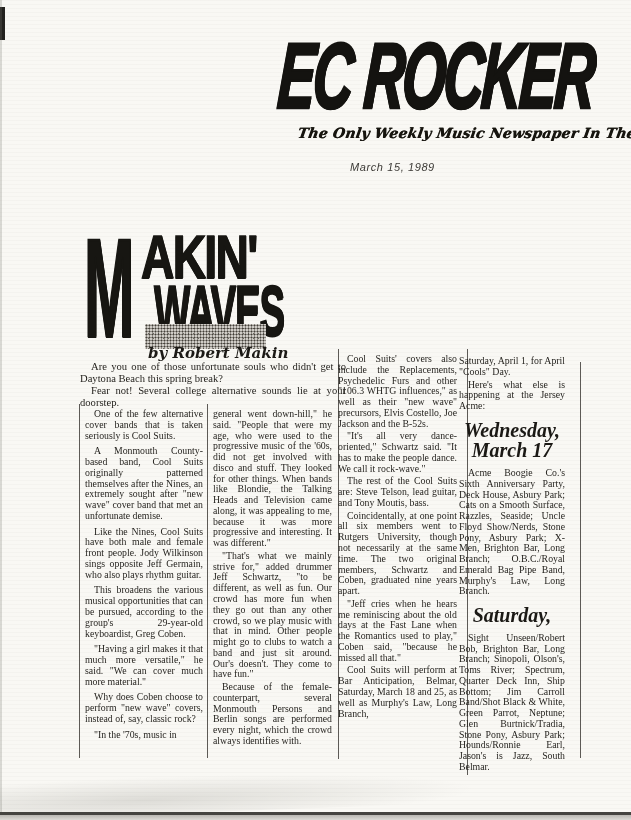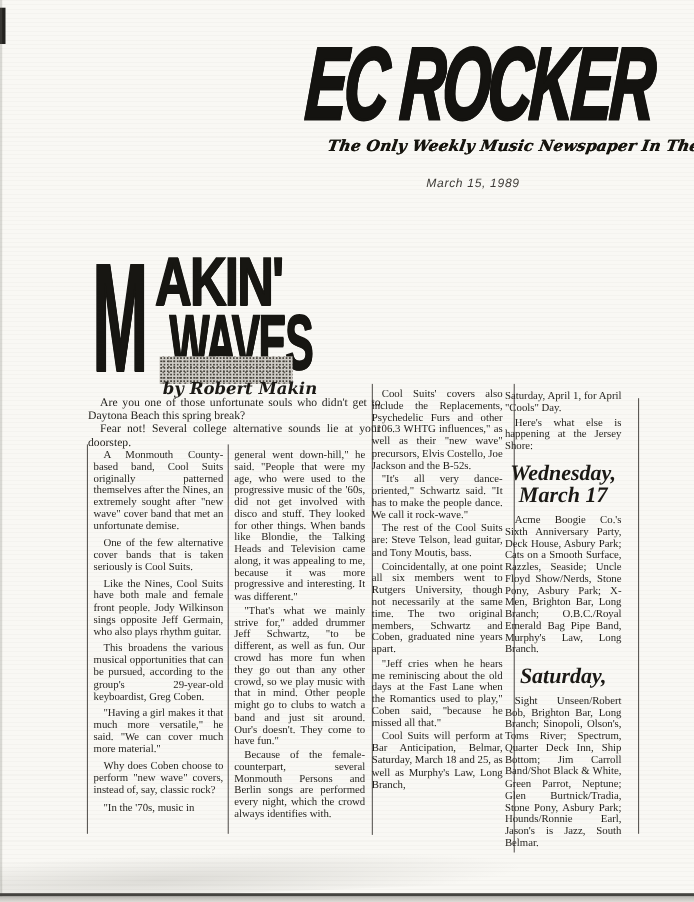--- a/index.html
+++ b/index.html
@@ -31,21 +31,21 @@
     transform:scale(0.64,1.06) skewX(-6deg);transform-origin:left top;
   }
   .masthead-tagline{
     position:absolute;left:299px;top:125px;white-space:nowrap;
     font-family:"DejaVu Serif",serif;font-style:italic;font-weight:bold;
     font-size:14px;color:#17150f;letter-spacing:0.2px;
     text-shadow:0.5px 0 #17150f;
     transform:skewX(-9deg);transform-origin:left top;
   }
   .masthead-date{
-    position:absolute;left:350px;top:161px;width:160px;text-align:center;
+    position:absolute;left:350px;top:161px;width:160px;text-align:left;
     font-family:"Liberation Sans",sans-serif;font-style:italic;
     font-size:11px;letter-spacing:0.6px;color:#3c3a36;
   }
   
   .logo-m{
     position:absolute;left:84px;top:220px;
     font-family:"Liberation Sans",sans-serif;font-weight:bold;
     font-size:108px;line-height:1;color:#171612;
     -webkit-text-stroke:2px #171612;
     text-shadow:1px 0 #171612,0 1px #171612,1px 1px #171612;
@@ -136,22 +136,22 @@
       <p>Fear not! Several college alternative sounds lie at your doorstep.</p>
     </div>
 
   <div class="vrule vrule-left"></div>
   <div class="vrule vrule-12"></div>
   <div class="vrule vrule-23"></div>
   <div class="vrule vrule-34"></div>
   <div class="vrule vrule-right"></div>
 
   <div class="col col1 gappy">
+      <p>One of the few alternative cover bands that is taken seriously is Cool Suits.</p>
       <p>A Monmouth County-based band, Cool Suits originally patterned themselves after the Nines, an extremely sought after "new wave" cover band that met an unfortunate demise.</p>
-      <p>One of the few alternative cover bands that is taken seriously is Cool Suits.</p>
       <p>Like the Nines, Cool Suits have both male and female front people. Jody Wilkinson sings opposite Jeff Germain, who also plays rhythm guitar.</p>
       <p>This broadens the various musical opportunities that can be pursued, according to the group's 29-year-old keyboardist, Greg Coben.</p>
       <p>"Having a girl makes it that much more versatile," he said. "We can cover much more material."</p>
       <p>Why does Coben choose to perform "new wave" covers, instead of, say, classic rock?</p>
       <p>"In the '70s, music in</p>
     </div>
   <div class="col col2 cont">
       <p>general went down-hill," he said. "People that were my age, who were used to the progressive music of the '60s, did not get involved with disco and stuff. They looked for other things. When bands like Blondie, the Talking Heads and Television came along, it was appealing to me, because it was more progressive and interesting. It was different."</p>
       <p>"That's what we mainly strive for," added drummer Jeff Schwartz, "to be different, as well as fun. Our crowd has more fun when they go out than any other crowd, so we play music with that in mind. Other people might go to clubs to watch a band and just sit around. Our's doesn't. They come to have fun."</p>
       <p>Because of the female-counterpart, several Monmouth Persons and Berlin songs are performed every night, which the crowd always identifies with.</p>
@@ -161,21 +161,21 @@
       <p>"It's all very dance-oriented," Schwartz said. "It has to make the people dance. We call it rock-wave."</p>
       <p>The rest of the Cool Suits are: Steve Telson, lead guitar, and Tony Moutis, bass.</p>
       <p>Coincidentally, at one point all six members went to Rutgers University, though not necessarily at the same time. The two original members, Schwartz and Coben, graduated nine years apart.</p>
       <p>"Jeff cries when he hears me reminiscing about the old days at the Fast Lane when the Romantics used to play," Coben said, "because he missed all that."</p>
       <p>Cool Suits will perform at Bar Anticipation, Belmar, Saturday, March 18 and 25, as well as Murphy's Law, Long Branch,</p>
     </div>
 
   <div class="col col4 cont">
     <div class="col cont" style="position:static;">
         <p>Saturday, April 1, for April "Cools" Day.</p>
-        <p>Here's what else is happening at the Jersey Shore:</p>
+        <p>Here's what else is happening at the Jersey Acme:</p>
       </div>
     <div class="day-heading">
       <span>Wednesday,</span>
       <span>March 17</span>
     </div>
     <p>Acme Boogie Co.'s Sixth Anniversary Party, Deck House, Asbury Park; Cats on a Smooth Surface, Razzles, Seaside; Uncle Floyd Show/Nerds, Stone Pony, Asbury Park; X-Men, Brighton Bar, Long Branch; O.B.C./Royal Emerald Bag Pipe Band, Murphy's Law, Long Branch.</p>
     <div class="day-heading">
       <span>Saturday,</span>
     </div>
     <p>Sight Unseen/Robert Bob, Brighton Bar, Long Branch; Sinopoli, Olson's, Toms River; Spectrum, Quarter Deck Inn, Ship Bottom; Jim Carroll Band/Shot Black &amp; White, Green Parrot, Neptune; Glen Burtnick/Tradia, Stone Pony, Asbury Park; Hounds/Ronnie Earl, Jason's is Jazz, South Belmar.</p>

